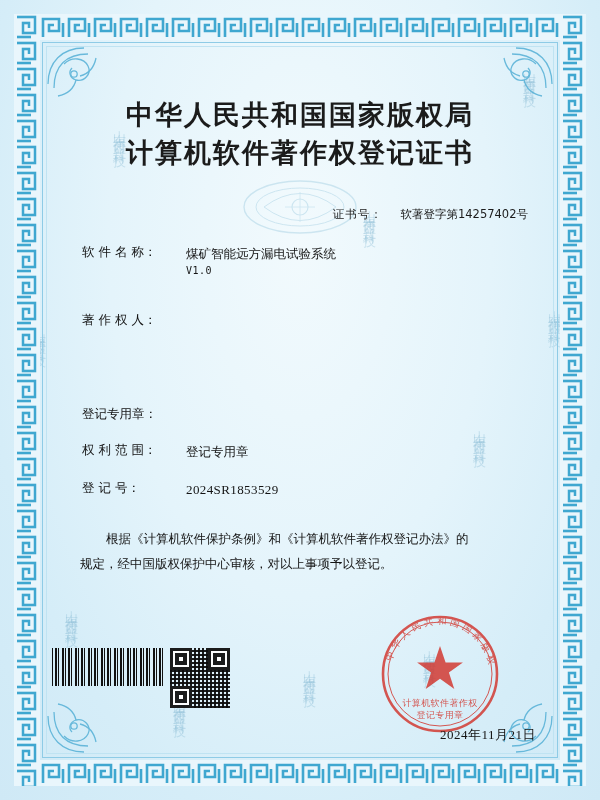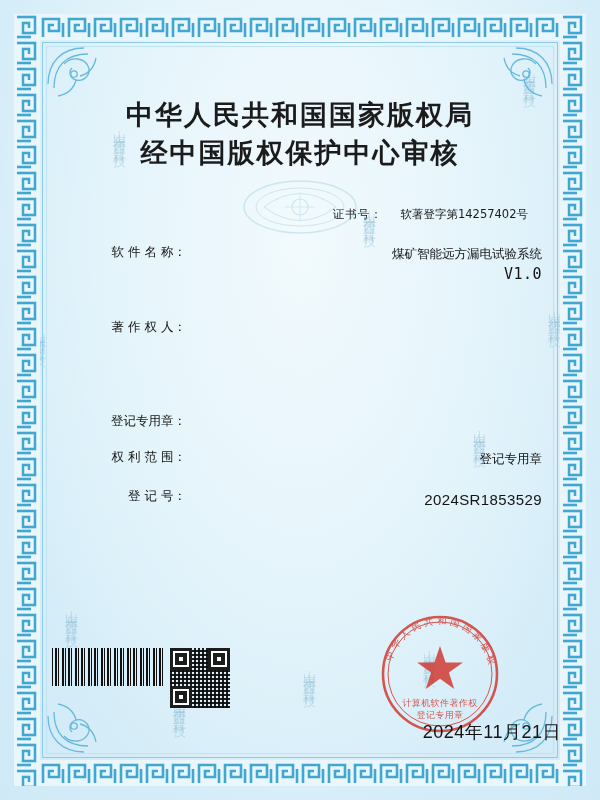--- a/index.html
+++ b/index.html
@@ -134,45 +134,44 @@
     margin-top: 22px;
     padding-left: 24px;
   }
   .field-row {
     display: flex;
     align-items: flex-start;
     margin-bottom: 7px;
     font-size: 12.5px;
     color: #141414;
     font-family: "DejaVu Sans", sans-serif;
-    text-align: right;
   }
   .field-label {
     width: 104px;
     flex: 0 0 104px;
     letter-spacing: 0px;
     white-space: nowrap;
   }
   .field-value {
     flex: 1 1 auto;
     line-height: 1.55;
   }
   .field-value .second {
     display: block;
     font-family: "DejaVu Sans Mono", monospace;
-    font-size: 15px;
+    font-size: 10px;
     letter-spacing: 0.5px;
   }
   .gap-lg { height: 44px; }
   .gap-md { height: 26px; }
   .gap-sm { height: 12px; }
 
   .mono-val {
-    font-family: Liberation Sans, sans-serif;
-    font-size: 15px;
+    font-family: Liberation Serif, serif;
+    font-size: 13px;
     letter-spacing: 0.4px;
   }
 
   .paragraph {
     margin-top: 26px;
     padding: 0 18px 0 22px;
     font-size: 12.5px;
     color: #141414;
     line-height: 2.0;
     font-family: "DejaVu Sans", sans-serif;
@@ -227,25 +226,25 @@
     right: 96px;
     bottom: 62px;
     width: 128px;
     height: 128px;
     opacity: 0.82;
   }
   .seal svg { display: block; }
 
   .date {
     position: absolute;
-    right: 39px;
+    right: 64px;
     bottom: 56px;
-    font-size: 18px;
+    font-size: 13px;
     color: #141414;
-    font-family: Liberation Sans, sans-serif;
+    font-family: Liberation Serif, serif;
     letter-spacing: 0.5px;
   }
 </style>
 </head>
 <body>
 
 <div class="certificate">
 
   <div class="watermarks">
     <div class="wm" style="left:30px; top:320px;">山东得西普科技</div>
@@ -351,21 +350,21 @@
         <path d="M52 14 C50 24 44 30 36 32"></path>
         <circle cx="30" cy="30" r="3.2"></circle>
       </g>
     </svg>
   </div>
 
   <div class="content">
 
     <div class="title-block">
       <div class="title-line">中华人民共和国国家版权局</div>
-      <div class="title-line">经中国版权保护中心审核</div>
+      <div class="title-line">计算机软件著作权登记证书</div>
     </div>
 
     <div class="cert-no">
       <span class="label">证书号：</span>
       <span class="value">软著登字第14257402号</span>
     </div>
 
     <div class="fields">
 
       <div class="field-row">
@@ -398,20 +397,26 @@
 
       <div class="gap-sm"></div>
 
       <div class="field-row">
         <div class="field-label">登 记 号：</div>
         <div class="field-value mono-val">2024SR1853529</div>
       </div>
 
     </div>
 
+    <div class="paragraph">
+      <div>
+        <span class="indent"></span><span>根据《计算机软件保护条例》和《计算机软件著作权登记办法》的</span>
+      </div>
+      <div>规定，经中国版权保护中心审核，对以上事项予以登记。</div>
+    </div>
 
   </div>
 
   <div class="codes">
     <div class="barcode"></div>
     <div class="qr">
         <span class="qr-eye3"></span>
       </div>
   </div>
 

